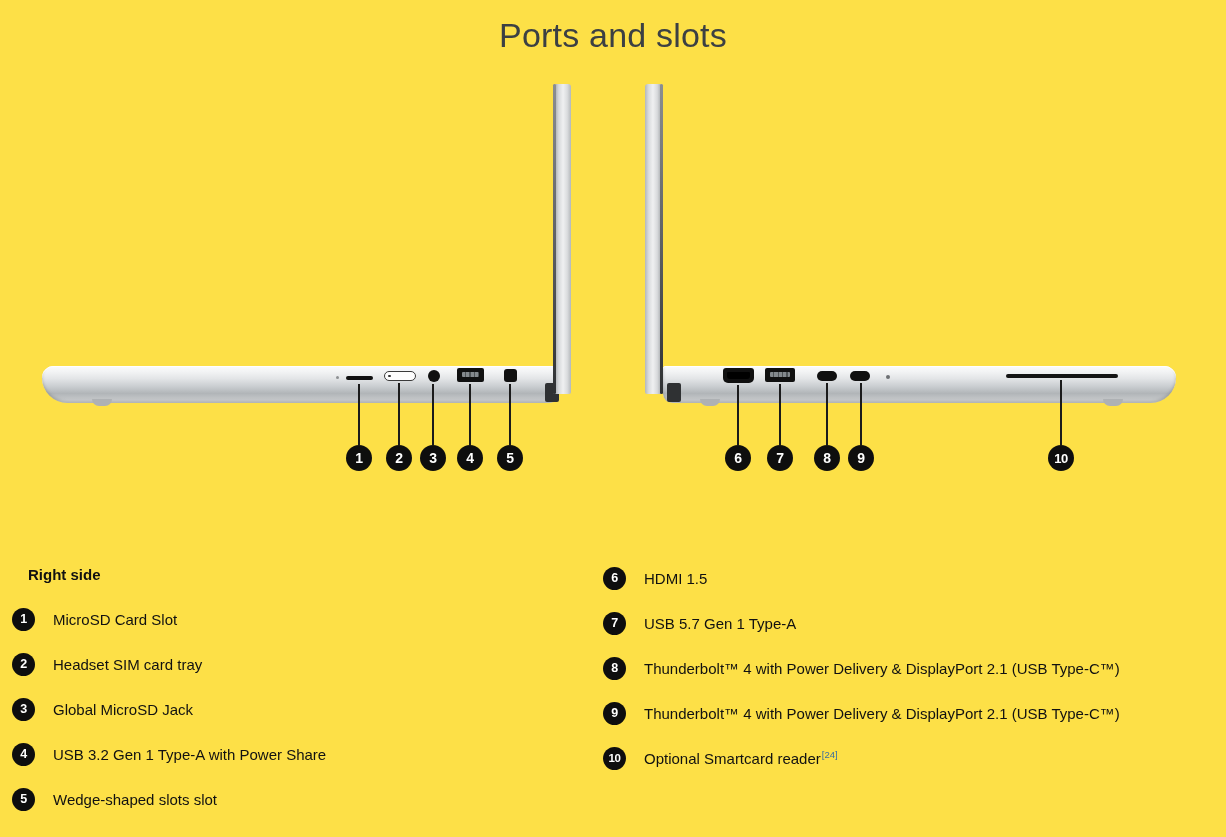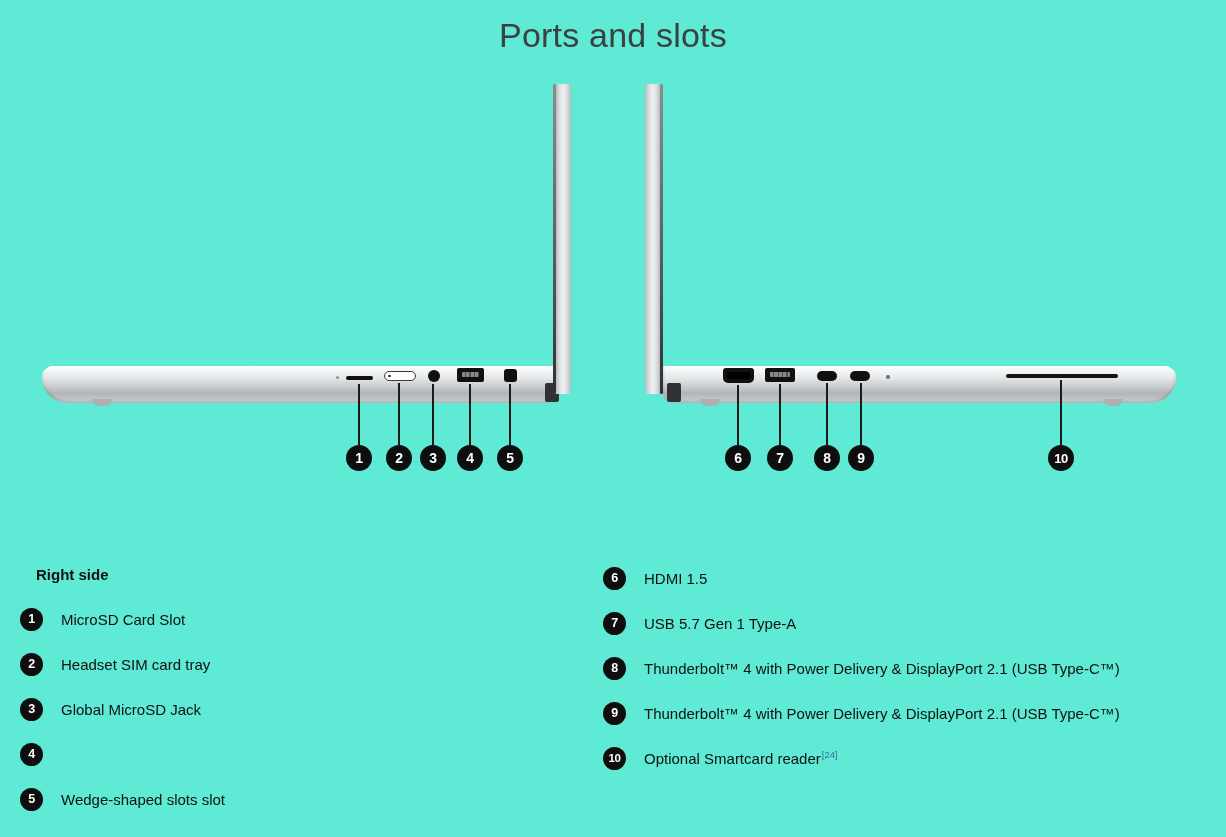--- a/index.html
+++ b/index.html
@@ -1,18 +1,18 @@
 <!DOCTYPE html>
 <html><head>
 <meta charset="utf-8">
 <style>
   * { margin:0; padding:0; box-sizing:border-box; }
   html,body { background:#ffffff; }
   body { font-family:"Liberation Sans","DejaVu Sans",sans-serif; }
-  .page { position:relative; width:1226px; height:837px; background:#5eead4; overflow:hidden; }
+  .page { position:relative; width:1226px; height:837px; background:#fde047; overflow:hidden; }
 
   
   .page-title {
     position:absolute; top:16px; left:0; width:100%;
     text-align:center; font-size:34px; font-weight:400; color:#3c4043;
     letter-spacing:0.2px;
   }
 
   
   .diagram { position:absolute; top:0; left:0; width:1226px; height:530px; }
@@ -64,21 +64,21 @@
   .smartcard-slot { left:1006px; top:374px; width:112px; height:4px; border-radius:2px; background:#141414; }
 
   
   .callout-line { position:absolute; width:2px; background:#1b1b1b; }
   .callout-circle { position:absolute; top:445px; width:26px; height:26px; border-radius:50%;
     background:#0e0e0e; color:#ffffff; font-size:14px; font-weight:700;
     display:flex; align-items:center; justify-content:center; letter-spacing:-0.5px; }
 
   
   .legend-col { position:absolute; top:566px; }
-  .legend-col-right-side { left:20px; width:540px; }
+  .legend-col-right-side { left:12px; width:540px; }
   .legend-col-left-side  { left:603px; width:610px; }
   .legend-header { font-size:15px; font-weight:700; color:#111; margin-bottom:24px; }
   .legend-col-right-side .legend-header { margin-left:16px; }
   .legend-col-left-side  .legend-header { margin-left:15px; }
   .legend-list { list-style:none; }
   .legend-row { display:flex; align-items:center; height:24px; margin-bottom:21px; }
   .legend-badge { flex:0 0 23px; width:23px; height:23px; border-radius:50%;
     background:#0e0e0e; color:#fff; font-size:12.5px; font-weight:700;
     display:flex; align-items:center; justify-content:center; letter-spacing:-0.5px; }
   .legend-label { margin-left:18px; font-size:15px; color:#111;text-align:center; }
@@ -167,20 +167,21 @@
         <li class="legend-row">
           <span class="legend-badge">2</span>
           <span class="legend-label">Headset SIM card tray</span>
         </li>
         <li class="legend-row">
           <span class="legend-badge">3</span>
           <span class="legend-label">Global MicroSD Jack</span>
         </li>
         <li class="legend-row">
           <span class="legend-badge">4</span>
+          <span class="legend-label">USB 3.2 Gen 1 Type-A with Power Share</span>
         </li>
         <li class="legend-row">
           <span class="legend-badge">5</span>
           <span class="legend-label">Wedge-shaped slots slot</span>
         </li>
       </ul>
   </div>
 
   <div class="legend-col legend-col-left-side">
     <ul class="legend-list" id="legend-list-left">

